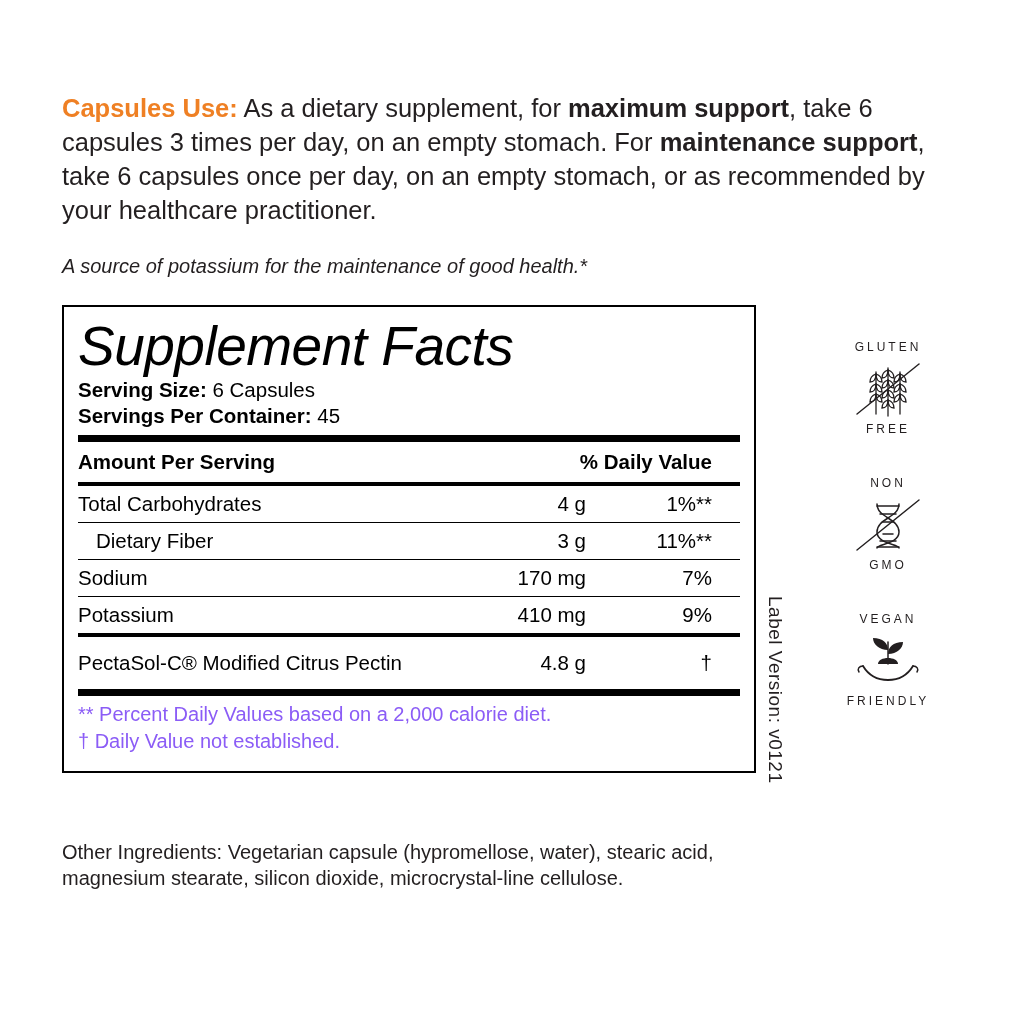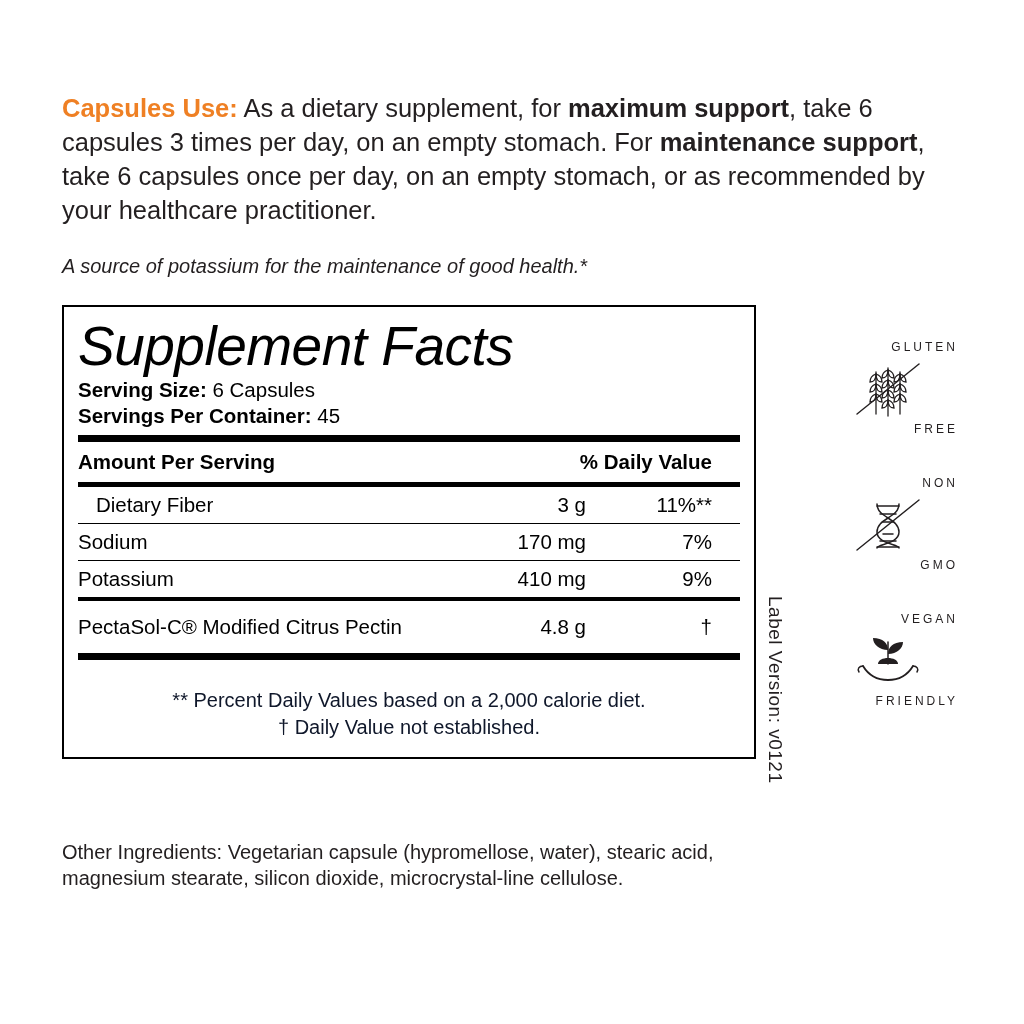--- a/index.html
+++ b/index.html
@@ -111,23 +111,22 @@
   .row.header { font-weight: bold; padding: 8px 0 8px 0; }
   .row.header .c-dv {
     width: 270px;
     text-align: right;
   }
   .row.indent .c-name { padding-left: 18px; }
 
   .sf-footnotes {
     font-size: 20px;
     line-height: 1.35;
-    color: #0f172a;
-    padding: 27px 0 6px 0;
-    text-align: center;
+    color: #8b5cf6;
+    padding: 5px 0 6px 0;
   }
 
   
   .other-ing {
     position: absolute;
     left: 62px;
     top: 840px;
     width: 700px;
     font-size: 20px;
     line-height: 1.28;
@@ -151,21 +150,20 @@
   
   .badges {
     position: absolute;
     left: 818px;
     top: 340px;
     width: 140px;
     text-align: center;
   }
   .badge {
     margin-bottom: 40px;
-    text-align: right;
   }
   .badge .b-top,
   .badge .b-bottom {
     font-size: 12px;
     letter-spacing: 3px;
     color: #231f20;
     font-family: "Liberation Sans", sans-serif;
   }
   .badge .b-art {
     height: 62px;
@@ -196,20 +194,25 @@
 
     <div class="rule-thick"></div>
 
     <div class="row header">
       <div class="c-name">Amount Per Serving</div>
       <div class="c-dv">% Daily Value</div>
     </div>
 
     <div class="rule-med"></div>
 
+    <div class="row">
+      <div class="c-name">Total Carbohydrates</div>
+      <div class="c-amt">4 g</div>
+      <div class="c-dv">1%**</div>
+    </div>
     <div class="rule-thin"></div>
 
     <div class="row indent">
       <div class="c-name">Dietary Fiber</div>
       <div class="c-amt">3 g</div>
       <div class="c-dv">11%**</div>
     </div>
     <div class="rule-thin"></div>
 
     <div class="row">

